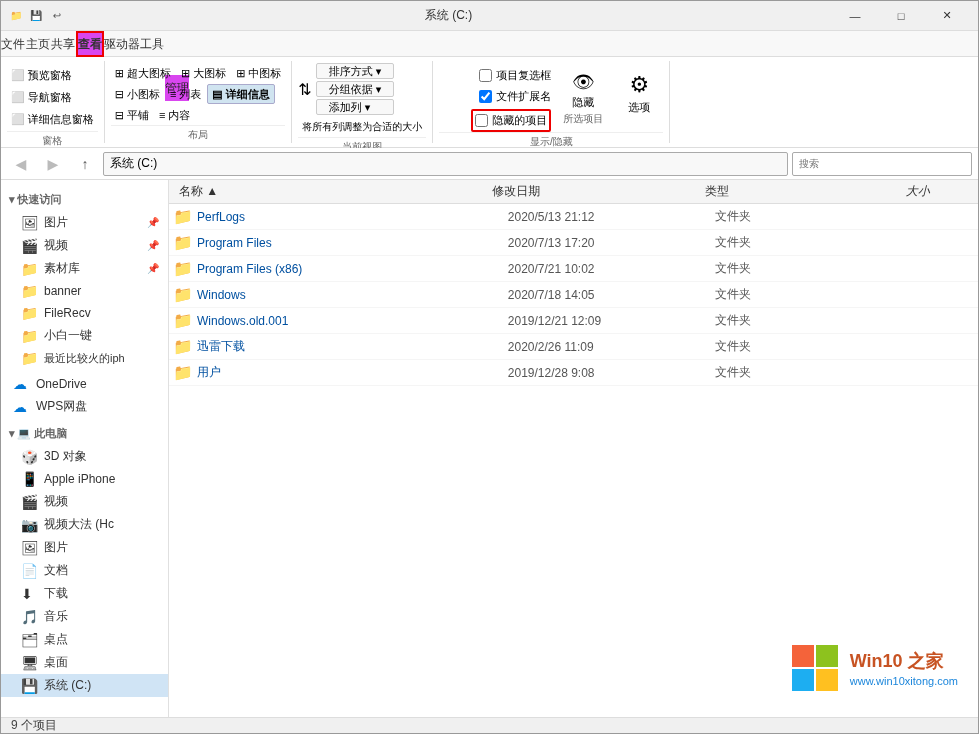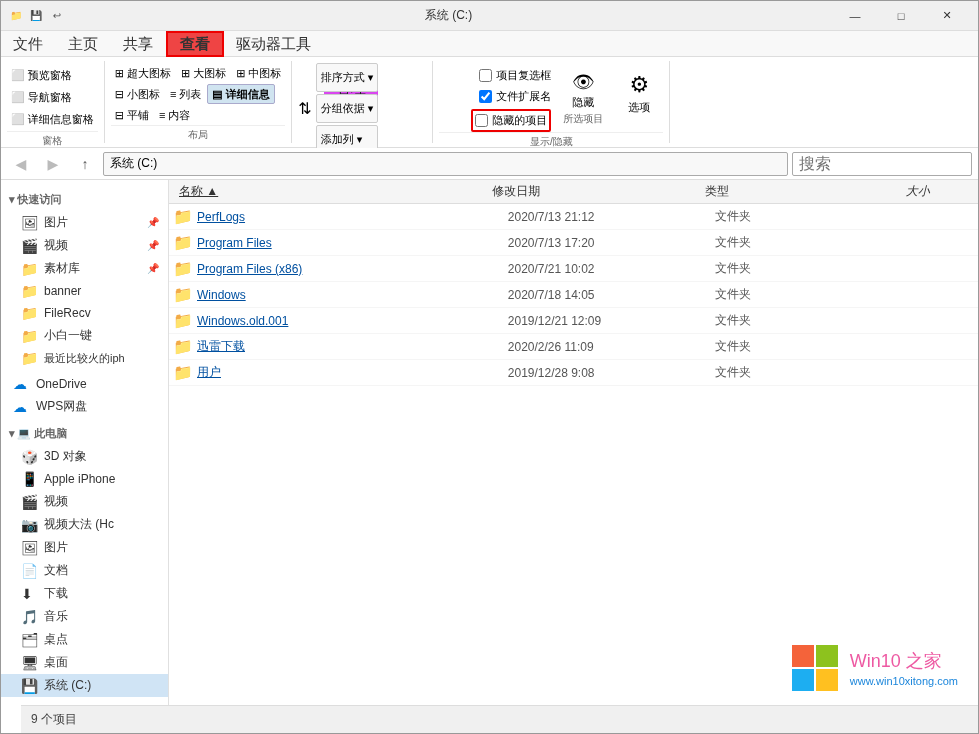--- a/index.html
+++ b/index.html
@@ -11,23 +11,23 @@
     .titlebar { background: #f0f0f0; height: 30px; display: flex; align-items: center; padding: 0 8px; border-bottom: 1px solid #ddd; }
     .titlebar-icons { display: flex; gap: 4px; align-items: center; }
     .titlebar-icon { width: 16px; height: 16px; display: flex; align-items: center; justify-content: center; font-size: 10px; color: #555; }
     .titlebar-title { flex: 1; text-align: center; font-size: 12px; color: #333; }
     .titlebar-controls { display: flex; gap: 0; }
     .titlebar-btn { width: 46px; height: 30px; display: flex; align-items: center; justify-content: center; font-size: 11px; cursor: pointer; color: #333; }
 
     
     .ribbon { background: #f8f8f8; border-bottom: 1px solid #ddd; }
     .ribbon-tabs { display: flex; border-bottom: 1px solid #ddd; height: 26px; }
-    .ribbon-tab { padding: 0 12px; height: 26px; display: flex; align-items: center; font-size: 15px; cursor: pointer; color: #333; border-right: 1px solid transparent; }
+    .ribbon-tab { padding: 0 0; height: 26px; display: flex; align-items: center; font-size: 12px; cursor: pointer; color: #333; border-right: 1px solid transparent; }
     .ribbon-tab.highlighted { background: #d946ef; color: #222; border: none; margin-top: 44px; }
-    .ribbon-tab.highlighted-red { border: 2px solid #e00; background: #ef4444; color: #333; font-weight: bold; }
+    .ribbon-tab.highlighted-red { border: 2px solid #e00; background: #d946ef; color: #333; font-weight: bold; }
 
     .ribbon-content { display: flex; padding: 4px 0; background: #fff; height: 90px; }
 
     .ribbon-group { display: flex; flex-direction: column; border-right: 1px solid #ddd; padding: 2px 6px; min-width: 80px; }
     .ribbon-group-label { font-size: 10px; color: #666; text-align: center; margin-top: auto; padding-top: 2px; border-top: 1px solid #eee; }
     .ribbon-group-content { display: flex; flex: 1; align-items: center; gap: 4px; flex-wrap: wrap; }
 
     .ribbon-btn-large { display: flex; flex-direction: column; align-items: center; justify-content: center; width: 48px; min-height: 60px; cursor: pointer; padding: 4px; border-radius: 3px; font-size: 11px; text-align: center; gap: 2px; }
 
     .ribbon-btn-small { display: flex; align-items: center; gap: 3px; padding: 2px 4px; cursor: pointer; border-radius: 2px; font-size: 11px; white-space: nowrap; height: 20px; }
@@ -36,60 +36,60 @@
     .checkbox-row input { width: 13px; height: 13px; margin: 0; }
 
     .view-btn { display: flex; align-items: center; gap: 3px; padding: 1px 4px; cursor: pointer; font-size: 11px; border-radius: 2px; height: 20px; }
     .view-btn.active { background: #d0e4f0; border: 1px solid #aac; }
 
     
     .addressbar { display: flex; align-items: center; background: #fff; border-bottom: 1px solid #ddd; height: 32px; padding: 0 6px; gap: 4px; }
     .nav-btn { width: 28px; height: 28px; display: flex; align-items: center; justify-content: center; cursor: pointer; border-radius: 3px; font-size: 14px; color: #555; }
     .nav-btn.disabled { color: #bbb; cursor: default; }
     .address-input { flex: 1; height: 24px; border: 1px solid #aaa; border-radius: 2px; padding: 0 6px; font-size: 12px; background: #f8f8f8; }
-    .search-input { width: 180px; height: 24px; border: 1px solid #aaa; border-radius: 2px; padding: 0 6px; font-size: 16px; }
+    .search-input { width: 180px; height: 24px; border: 1px solid #aaa; border-radius: 2px; padding: 0 6px; font-size: 10px; }
 
     
     .main { display: flex; flex: 1; overflow: hidden; }
 
     
     .sidebar { width: 168px; min-width: 168px; background: #fff; border-right: 1px solid #e0e0e0; overflow-y: auto; padding: 4px 0; font-size: 12px; }
     .sidebar-item { display: flex; align-items: center; gap: 5px; padding: 3px 8px 3px 12px; cursor: pointer; color: #333; }
     .sidebar-item.active { background: #d0e4f5; }
     .sidebar-item.indent1 { padding-left: 20px; }
     .sidebar-item .s-icon { font-size: 14px; min-width: 18px; }
     .sidebar-section { padding: 4px 8px; font-size: 11px; color: #666; font-weight: bold; margin-top: 4px; display: flex; align-items: center; gap: 3px; cursor: pointer; }
 
     
     .filelist { flex: 1; overflow-y: auto; background: #fff; }
     .filelist-header { display: flex; background: #f5f5f5; border-bottom: 1px solid #ddd; height: 24px; align-items: center; font-size: 12px; color: #333; padding: 0 4px; }
     .filelist-header-col { padding: 0 6px; cursor: pointer; white-space: nowrap; overflow: hidden; }
-    .col-name { flex: 3; text-decoration: underline; }
+    .col-name { flex: 3; }
     .col-date { flex: 2; }
     .col-type { flex: 1.5; }
     .col-size { flex: 1; text-align: center; font-style: italic; }
 
     .file-row { display: flex; align-items: center; height: 26px; padding: 0 4px; font-size: 12px; border-bottom: 1px solid #f5f5f5; cursor: pointer; }
     .file-row .f-icon { font-size: 16px; margin-right: 4px; min-width: 20px; }
     .file-name { flex: 3; white-space: nowrap; overflow: hidden; text-overflow: ellipsis; color: #0050a0; }
     .file-date { flex: 2; color: #555; }
     .file-type { flex: 1.5; color: #555; }
     .file-size { flex: 1; text-align: right; color: #555; }
 
     
-    .statusbar { height: 28px; background: #f0f0f0; border-top: 1px solid #ddd; display: flex; align-items: center; padding: 0 10px; font-size: 12px; color: #444; margin-left: 20px; }
+    .statusbar { height: 16px; background: #f0f0f0; border-top: 1px solid #ddd; display: flex; align-items: center; padding: 0 10px; font-size: 12px; color: #444; }
 
     
     .watermark { position: absolute; bottom: 40px; right: 20px; display: flex; align-items: center; gap: 10px; opacity: 0.9; }
     .win-logo { width: 50px; height: 50px; }
-    .watermark-text { font-size: 18px; font-weight: normal; color: #ec4899; }
+    .watermark-text { font-size: 18px; font-weight: bold; color: #c2410c; }
     .watermark-url { font-size: 11px; color: #0078d7; display: block; margin-top: 2px; }
 
     .red-outline { border: 2px solid #e00 !important; margin-left: 32px; }
-    .dropdown-btn { display: flex; align-items: center; gap: 3px; padding: 1px 4px; cursor: pointer; font-size: 11px; border-radius: 2px; height: 29px; border: 1px solid #ccc; background: #f8f8f8; }
+    .dropdown-btn { display: flex; align-items: center; gap: 3px; padding: 1px 12px; cursor: pointer; font-size: 11px; border-radius: 2px; height: 16px; border: 1px solid #ccc; background: #f8f8f8; }
   </style>
 </head>
 <body>
 
 <div class="window" style="position:relative;">
 
   <div class="titlebar">
     <div class="titlebar-icons">
       <span class="titlebar-icon">📁</span>
       <span class="titlebar-icon" style="font-size:10px;">💾</span>
@@ -348,21 +348,21 @@
       <div class="filelist-header">
         <div class="filelist-header-col col-name">名称 ▲</div>
         <div class="filelist-header-col col-date">修改日期</div>
         <div class="filelist-header-col col-type">类型</div>
         <div class="filelist-header-col col-size">大小</div>
       </div>
       <div class="filelist">
         <div class="file-row">
           <span class="f-icon">📁</span>
           <span class="file-name col-name">PerfLogs</span>
-          <span class="file-date col-date">2020/7/13 21:12</span>
+          <span class="file-date col-date">2020/5/13 21:12</span>
           <span class="file-type col-type">文件夹</span>
           <span class="file-size col-size"></span>
         </div>
         <div class="file-row">
           <span class="f-icon">📁</span>
           <span class="file-name col-name">Program Files</span>
           <span class="file-date col-date">2020/7/13 17:20</span>
           <span class="file-type col-type">文件夹</span>
           <span class="file-size col-size"></span>
         </div>

